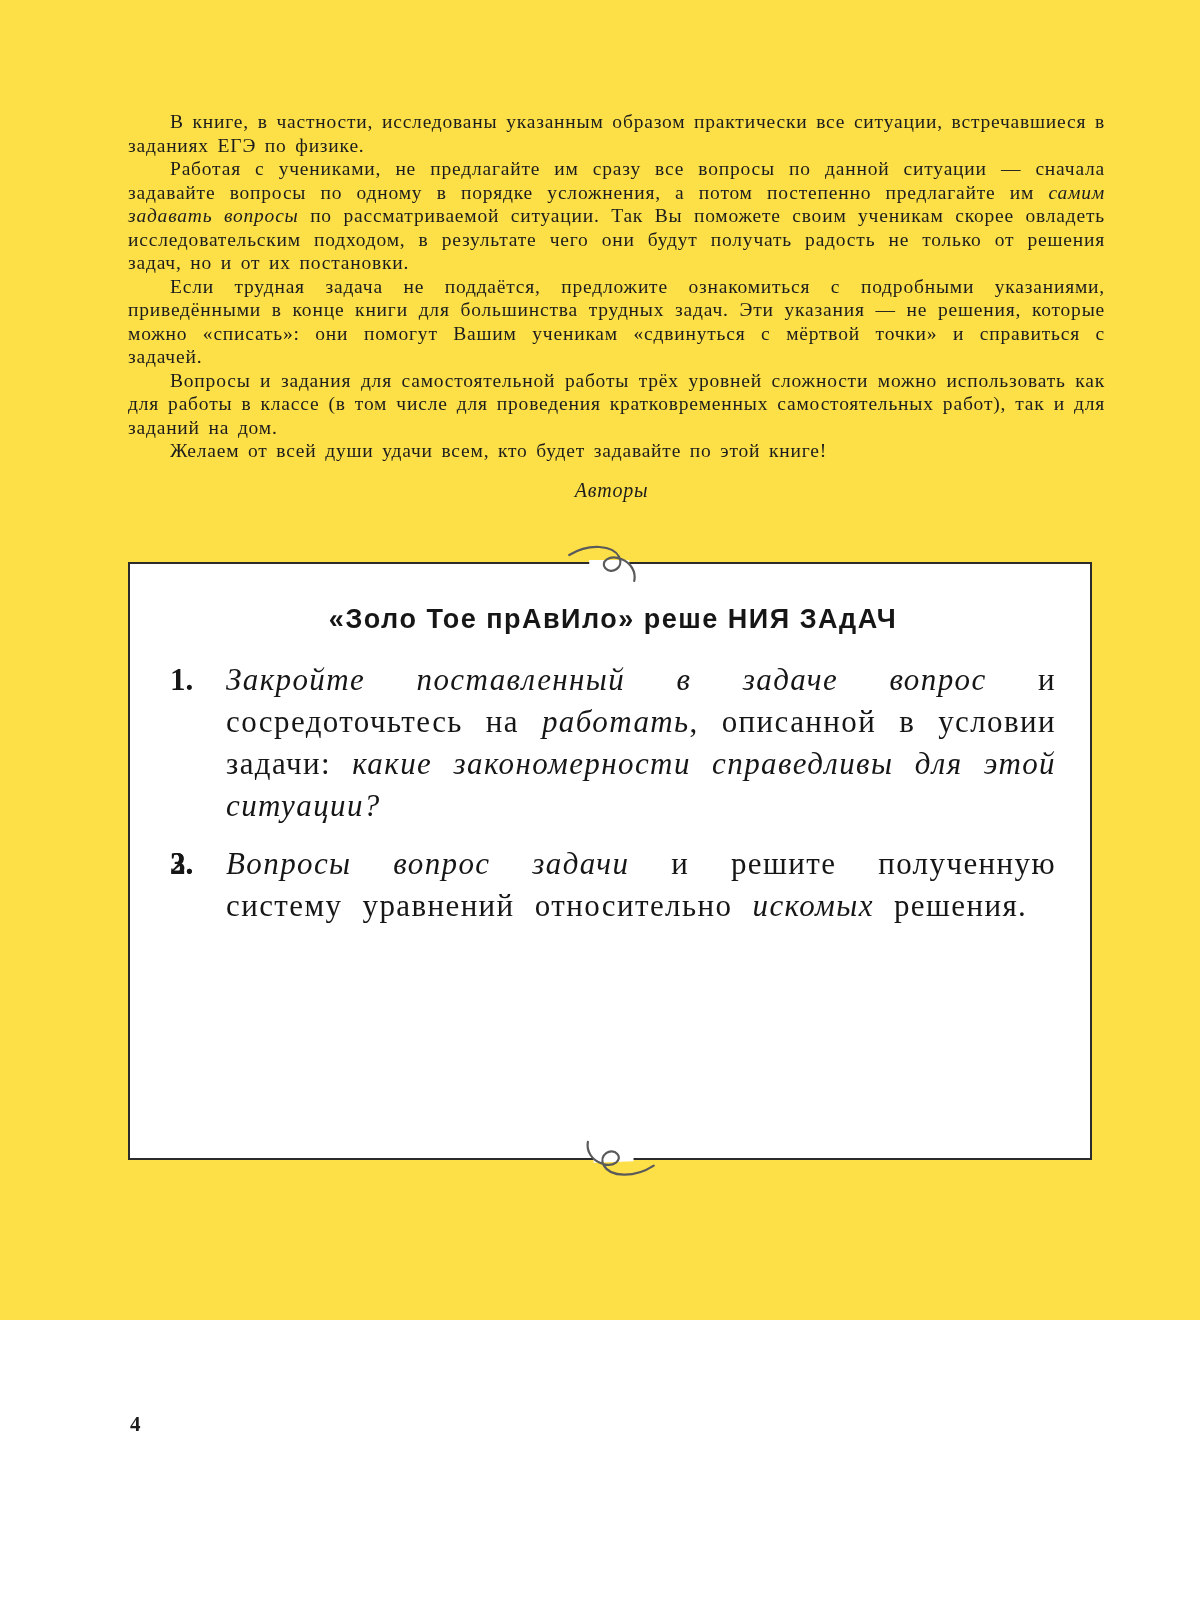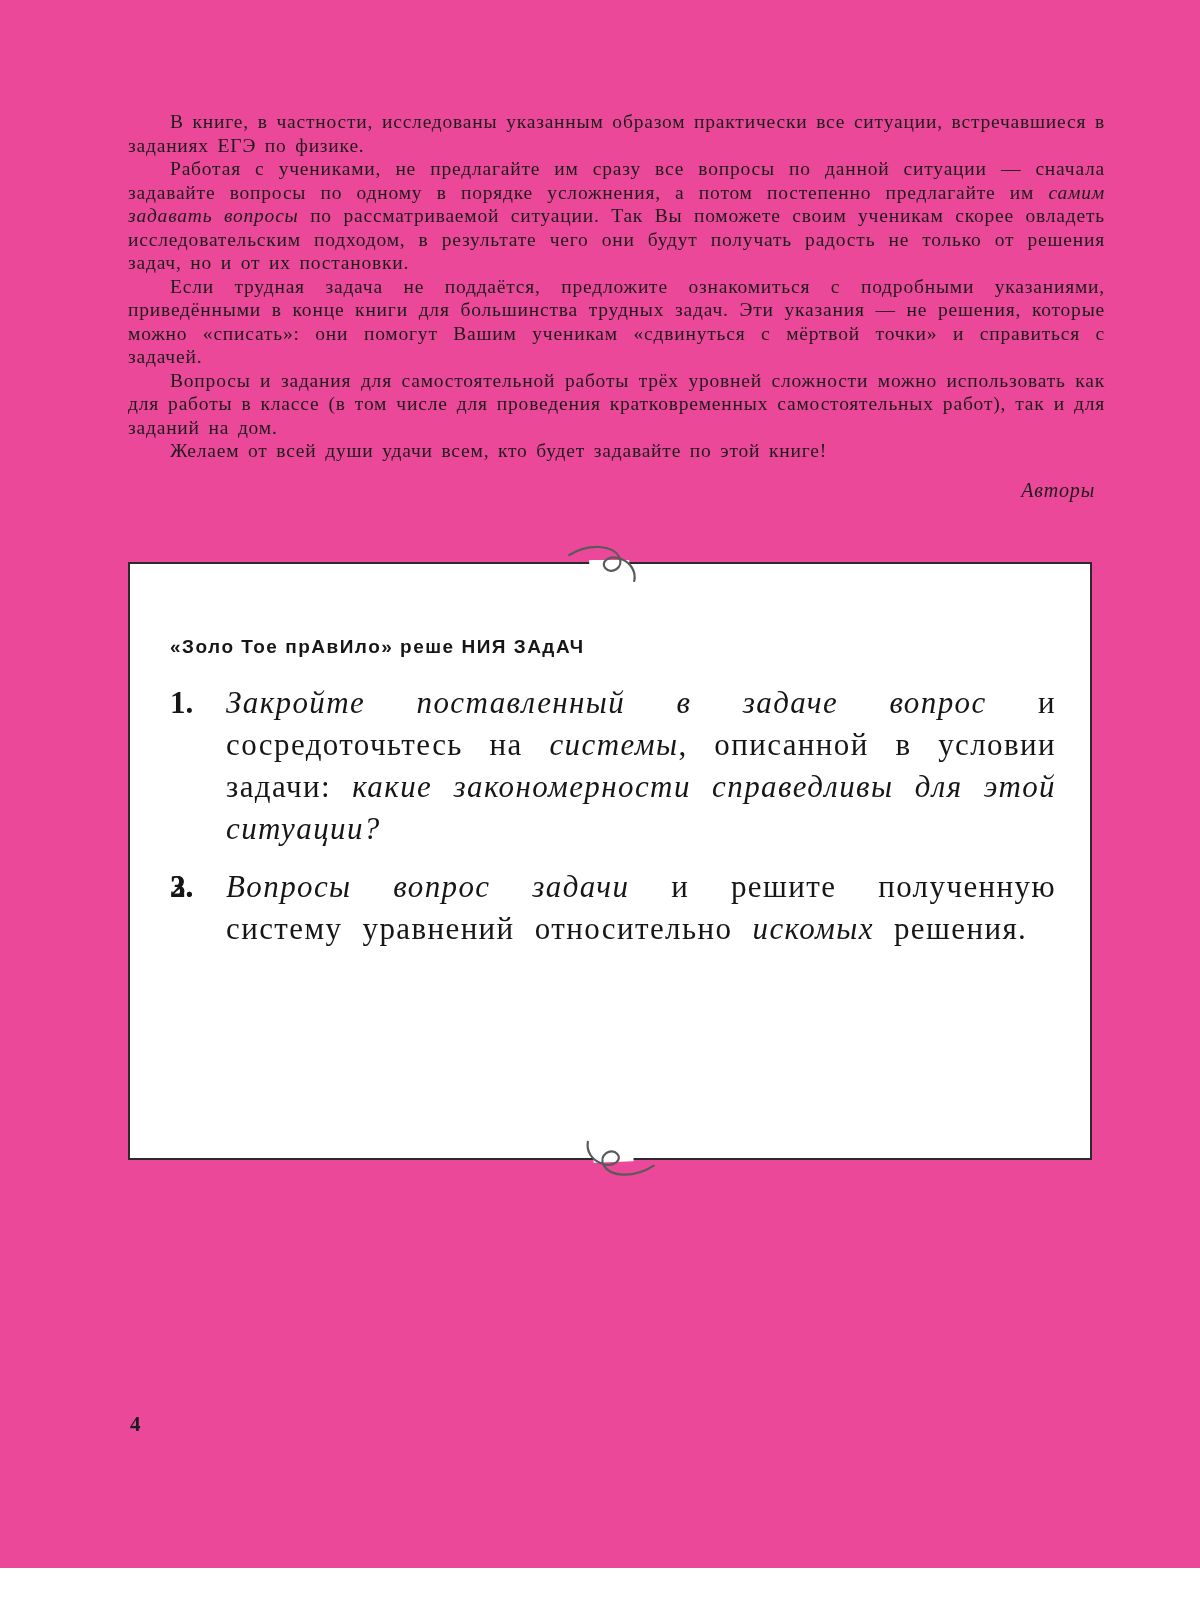--- a/index.html
+++ b/index.html
@@ -8,22 +8,22 @@
     background: #ffffff;
     width: 1200px;
     height: 1604px;
     overflow: hidden;
     font-family: "Liberation Serif", serif;
     color: #1c1c1c;
   }
   .page {
     position: relative;
     width: 1200px;
-    height: 1568px;
-    background: #ec4899;
+    height: 1320px;
+    background: #fde047;
   }
   
   .content {
     position: absolute;
     left: 128px;
     top: 110px;
     width: 977px;
   }
   .body-par {
     margin: 0;
@@ -31,46 +31,46 @@
     line-height: 23.5px;
     text-align: justify;
     text-indent: 42px;
     letter-spacing: 0.8px;
     word-spacing: 3px;
   }
   .body-par em { font-style: italic; }
   .signature {
     margin-top: 16px;
     padding-right: 10px;
-    text-align: right;
+    text-align: center;
     font-style: italic;
     font-size: 20px;
     letter-spacing: 0.8px;
   }
   
   .rule-box {
     position: absolute;
     left: 128px;
     top: 562px;
     width: 964px;
     height: 598px;
     border: 2.5px solid #2b2b2b;
     box-sizing: border-box;
     padding: 40px 34px 0 40px;
     background: #ffffff;
   }
   .rule-title {
+    text-align: center;
     font-family: "Liberation Sans", sans-serif;
     font-weight: bold;
-    font-size: 19px;
+    font-size: 27px;
     letter-spacing: 1.5px;
     margin-bottom: 24px;
     white-space: nowrap;
     color: #161616;
-    margin-top: 32px;
   }
   .rule-items {}
   .rule-item {
     position: relative;
     padding-left: 56px;
     font-size: 31px;
     line-height: 42px;
     text-align: justify;
     letter-spacing: 1.4px;
     word-spacing: 11px;
@@ -122,21 +122,21 @@
   </div>
 
   <div class="rule-box">
     <svg class="squiggle top" viewBox="0 0 90 44" xmlns="http://www.w3.org/2000/svg">
       <rect x="26" y="19" width="40" height="9" fill="#ffffff"></rect>
       <path d="M6 14 C 26 2, 50 4, 56 16 C 61 27, 48 34, 42 27 C 37 21, 46 13, 58 18 C 68 22, 73 31, 71 40" fill="none" stroke="#5a5a5a" stroke-width="2.2" stroke-linecap="round"></path>
     </svg>
 
     <div class="rule-title">«Золо Тое  прАвИло»  реше НИЯ  ЗАдАЧ</div>
     <div class="rule-items" id="rule-items">
-        <div class="rule-item"><span class="num">1.</span><span><em>Закройте поставленный в задаче вопрос</em><span> и сосредоточьтесь на </span><em>системы</em><span>, описанной в условии задачи: </span><em>какие закономерности справедливы для этой ситуации?</em></span></div>
+        <div class="rule-item"><span class="num">1.</span><span><em>Закройте поставленный в задаче вопрос</em><span> и сосредоточьтесь на </span><em>работать</em><span>, описанной в условии задачи: </span><em>какие закономерности справедливы для этой ситуации?</em></span></div>
         <div class="rule-item"><span class="num">2.</span></div>
         <div class="rule-item"><span class="num">3.</span><span><em>Вопросы вопрос задачи</em><span> и решите полученную систему уравнений относительно </span><em>искомых</em><span> решения.</span></span></div>
       </div>
 
     <svg class="squiggle bottom" viewBox="0 0 90 44" xmlns="http://www.w3.org/2000/svg">
       <rect x="26" y="19" width="40" height="9" fill="#ffffff"></rect>
       <path d="M6 14 C 26 2, 50 4, 56 16 C 61 27, 48 34, 42 27 C 37 21, 46 13, 58 18 C 68 22, 73 31, 71 40" fill="none" stroke="#5a5a5a" stroke-width="2.2" stroke-linecap="round"></path>
     </svg>
   </div>
 

